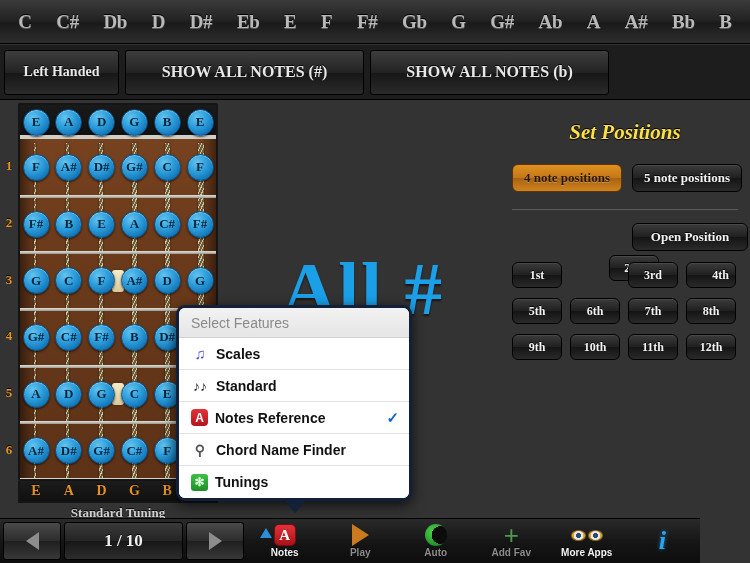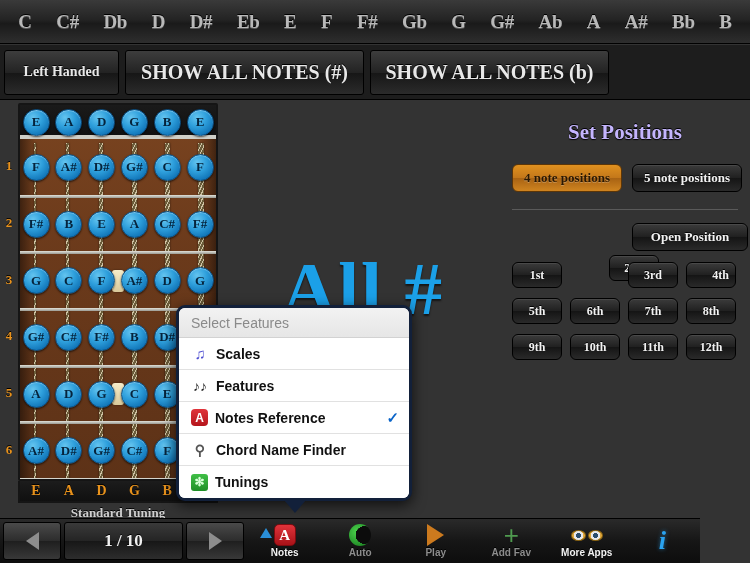--- a/index.html
+++ b/index.html
@@ -51,21 +51,21 @@
     background: linear-gradient(180deg, #3d3d3d 0%, #232323 50%, #161616 51%, #2b2b2b 100%);
     text-shadow: 0 -1px 0 #000;
     cursor: pointer;
   }
   .tb-btn.sel {
     background: linear-gradient(180deg, #d8d8d8 0%, #b4b4b4 50%, #a8a8a8 51%, #c9c9c9 100%);
     color: #111;
     text-shadow: 0 1px 0 rgba(255,255,255,.5);
   }
   .tb-hand { width: 115px; }
-  .tb-wide { width: 239px; font-size: 20px; }
+  .tb-wide { width: 239px; font-size: 16px; }
   .tb-group { display: flex; gap: 13px; }
 
   
   .fb-wrap {
     position: absolute; left: 0; top: 103px; width: 232px; height: 400px;
   }
   .fret-nums {
     position: absolute; left: 0; top: 0; width: 18px; height: 378px;
   }
   .fret-num {
@@ -146,22 +146,23 @@
     text-shadow: 0 2px 2px rgba(0,0,0,.6);
     user-select: none;
   }
 
   
   .right-panel {
     position: absolute; left: 500px; top: 104px; width: 250px; height: 400px;
   }
   .panel-title {
     position: absolute; left: 0; top: 16px; width: 250px; text-align: center;
-    color: #c4b5fd; font-size: 21px; font-weight: bold;
+    color: #fde047; font-size: 21px; font-weight: bold;
     text-shadow: 0 -1px 0 #000, 0 1px 1px #000;
+    font-style: italic;
   }
   .rp-btn {
     position: absolute;
     border-radius: 6px;
     display: flex; align-items: center; justify-content: center;
     font-size: 13px; font-weight: bold;
     border: 1px solid #000;
     cursor: pointer;
   }
   .rp-btn.dark {
@@ -445,21 +446,21 @@
 
   <div class="popup">
     <div class="popup-header">Select Features</div>
     <div id="popupItems">
         <div class="popup-item">
           <span class="pi-icon ic-scales">♫</span>
           <span class="pi-label">Scales</span>
         </div>
         <div class="popup-item">
           <span class="pi-icon ic-arp">♪♪</span>
-          <span class="pi-label">Features</span>
+          <span class="pi-label">Standard</span>
         </div>
         <div class="popup-item">
           <span class="pi-icon ic-notes">A</span>
           <span class="pi-label">Notes Reference</span>
           <span class="pi-check">✓</span>
         </div>
         <div class="popup-item">
           <span class="pi-icon ic-find">⚲</span>
           <span class="pi-label">Chord Name Finder</span>
         </div>
@@ -484,29 +485,29 @@
     <div class="tabs" id="tabs">
         <div class="tab active">
           <div class="tab-ico">
             <span class="ind-tri"></span>
             <span class="ico-notes">A</span>
           </div>
           <div class="tab-label">Notes</div>
         </div>
         <div class="tab">
           <div class="tab-ico">
+            <span class="ico-play"></span>
+          </div>
+          <div class="tab-label">Play</div>
+        </div>
+        <div class="tab">
+          <div class="tab-ico">
             <span class="ico-auto"></span>
           </div>
           <div class="tab-label">Auto</div>
-        </div>
-        <div class="tab">
-          <div class="tab-ico">
-            <span class="ico-play"></span>
-          </div>
-          <div class="tab-label">Play</div>
         </div>
         <div class="tab">
           <div class="tab-ico">
             <span class="ico-fav">+</span>
           </div>
           <div class="tab-label">Add Fav</div>
         </div>
         <div class="tab active">
           <div class="tab-ico">
             <span class="ico-eyes">

